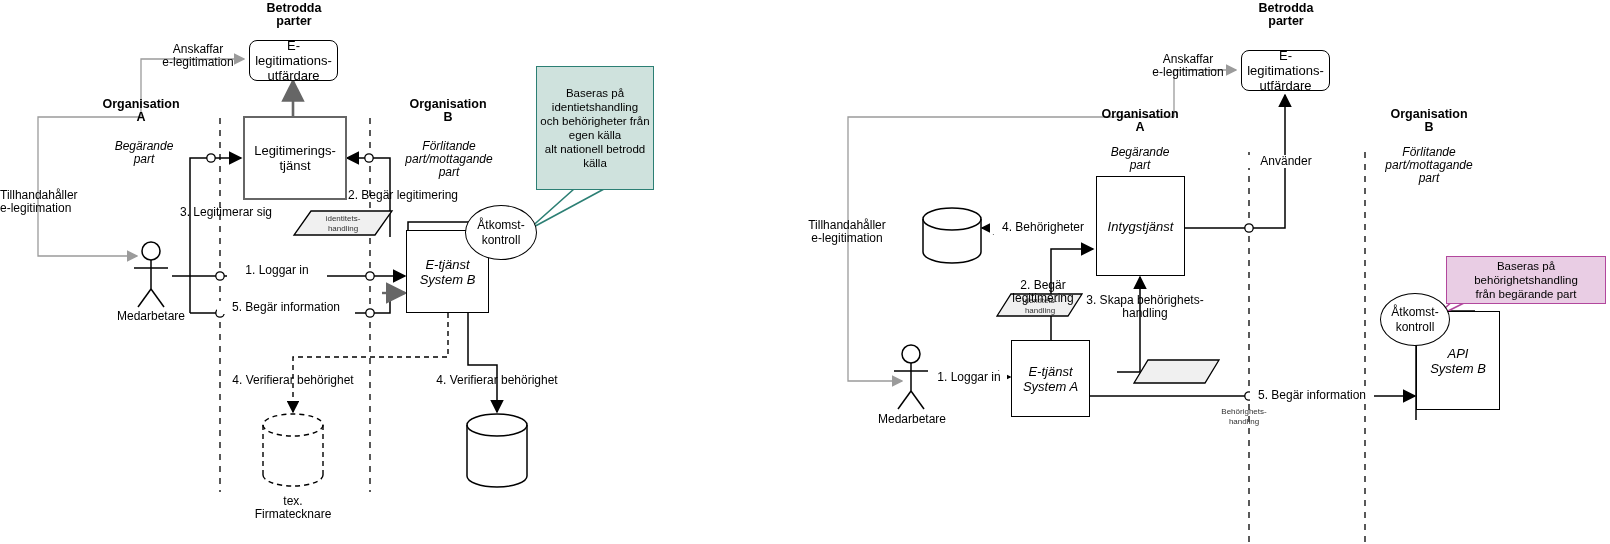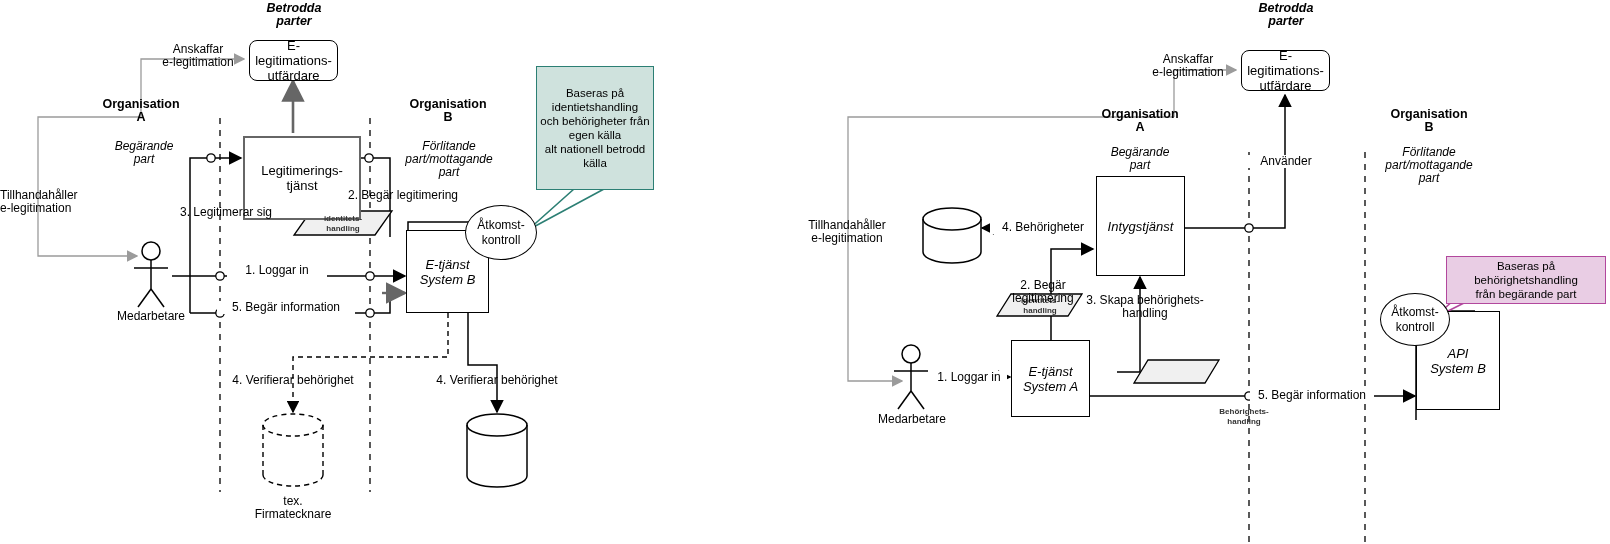--- a/index.html
+++ b/index.html
@@ -2,22 +2,22 @@
 <html><head>
 <meta charset="utf-8">
 <style>
   html,body{margin:0;padding:0;background:#ffffff;}
   body{width:1610px;height:544px;font-family:"Liberation Sans",sans-serif;color:#000;}
   #stage{position:relative;width:1610px;height:544px;overflow:hidden;background:#fff;}
   svg.layer{position:absolute;left:0;top:0;width:1610px;height:544px;}
   .lbl{position:absolute;font-size:12px;line-height:13px;color:#000;text-align:center;white-space:pre-line;}
   .lbl.bold{font-weight:bold;font-size:12.5px;}
   .lbl.ital{font-style:italic;}
-  .lbl.boldital{font-weight:bold;font-style:italic;font-size:12.5px;}
-  .lbl.tiny{font-size:8px;line-height:10px;color:#333;font-weight:bold;}
+  .lbl.boldital{font-weight:bold;font-size:12.5px;}
+  .lbl.tiny{font-size:8px;line-height:10px;color:#333;}
   .lbl.note{font-size:11.5px;line-height:14px;text-align:center;}
   .shp{position:absolute;box-sizing:border-box;display:flex;align-items:center;justify-content:center;
        text-align:center;font-size:13px;line-height:15px;white-space:pre-line;}
   .box{border:1.6px solid #000;background:#fff;font-style:italic;}
   .boxg{border:2.4px solid #666;background:#fff;}
   .rbox{border:1.6px solid #000;background:#fff;border-radius:8px;}
   .noteT{background:#cfe2dd;border:1.6px solid #2c7f74;}
   .noteP{background:#e9cde4;border:1.6px solid #b2479d;}
   .ell{border:1.6px solid #000;background:#fff;border-radius:50%;}
 </style>
@@ -132,21 +132,21 @@
     <circle cx="911" cy="354" r="9" fill="#fff" stroke="#000" stroke-width="1.5"></circle>
     <line x1="911" y1="363" x2="911" y2="391" stroke="#000" stroke-width="1.5"></line>
     <line x1="894" y1="371" x2="928" y2="371" stroke="#000" stroke-width="1.5"></line>
     <line x1="911" y1="391" x2="898" y2="409" stroke="#000" stroke-width="1.5"></line>
     <line x1="911" y1="391" x2="924" y2="409" stroke="#000" stroke-width="1.5"></line>
   </svg>
 
   <div class="shp rbox" style="left:249px;top:40px;width:89px;height:41px;">E-legitimations-
 utfärdare</div>
 
-  <div class="shp boxg" style="left:243px;top:136px;width:118px;height:84px;">Legitimerings-
+  <div class="shp boxg" style="left:243px;top:116px;width:104px;height:84px;">Legitimerings-
 tjänst</div>
 
   <div class="shp box" style="left:406px;top:230px;width:83px;height:83px;">E-tjänst
 System B</div>
 
   <div class="shp ell" style="left:465px;top:205px;width:72px;height:55px;font-size:12px;">Åtkomst-
 kontroll</div>
 
   <div class="lbl tiny" style="left:301px;top:214px;width:84px;">identitets-
 handling</div>

